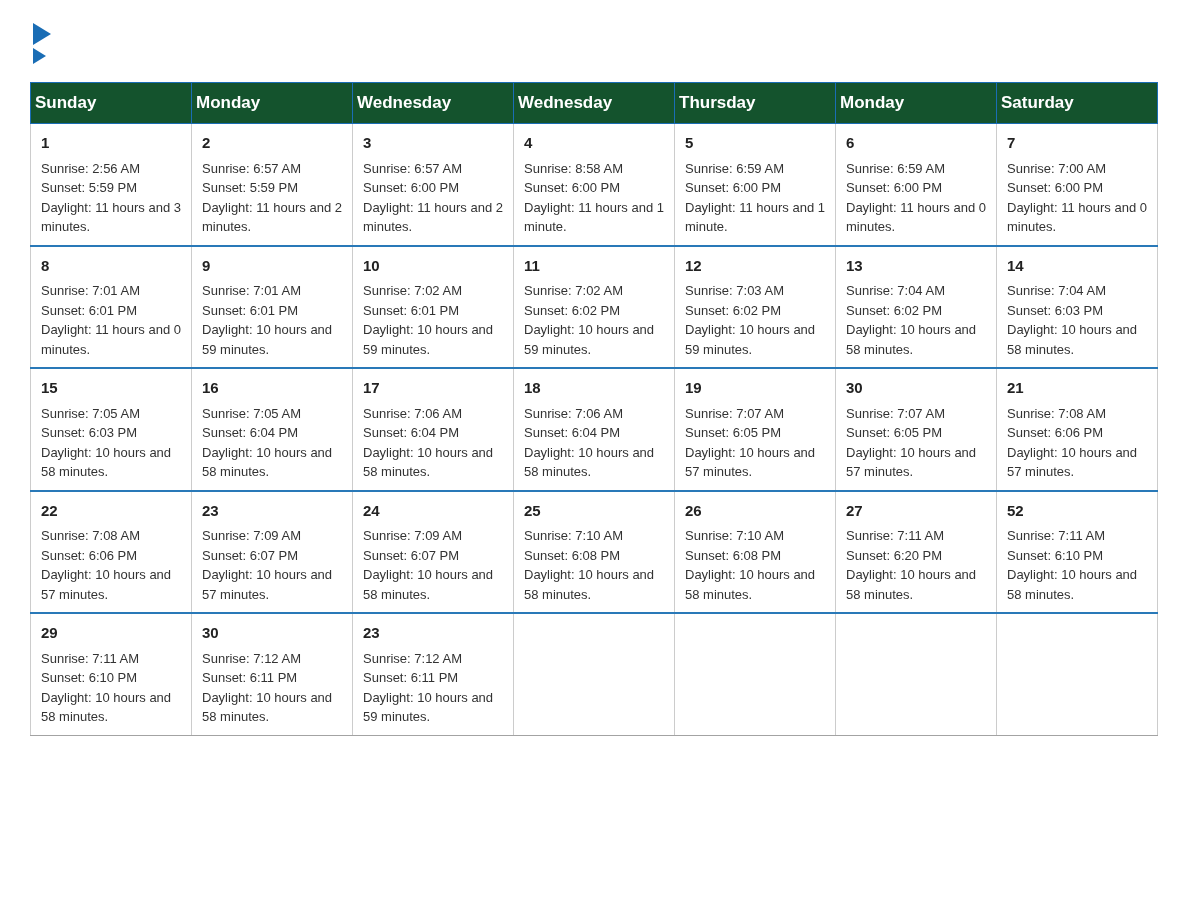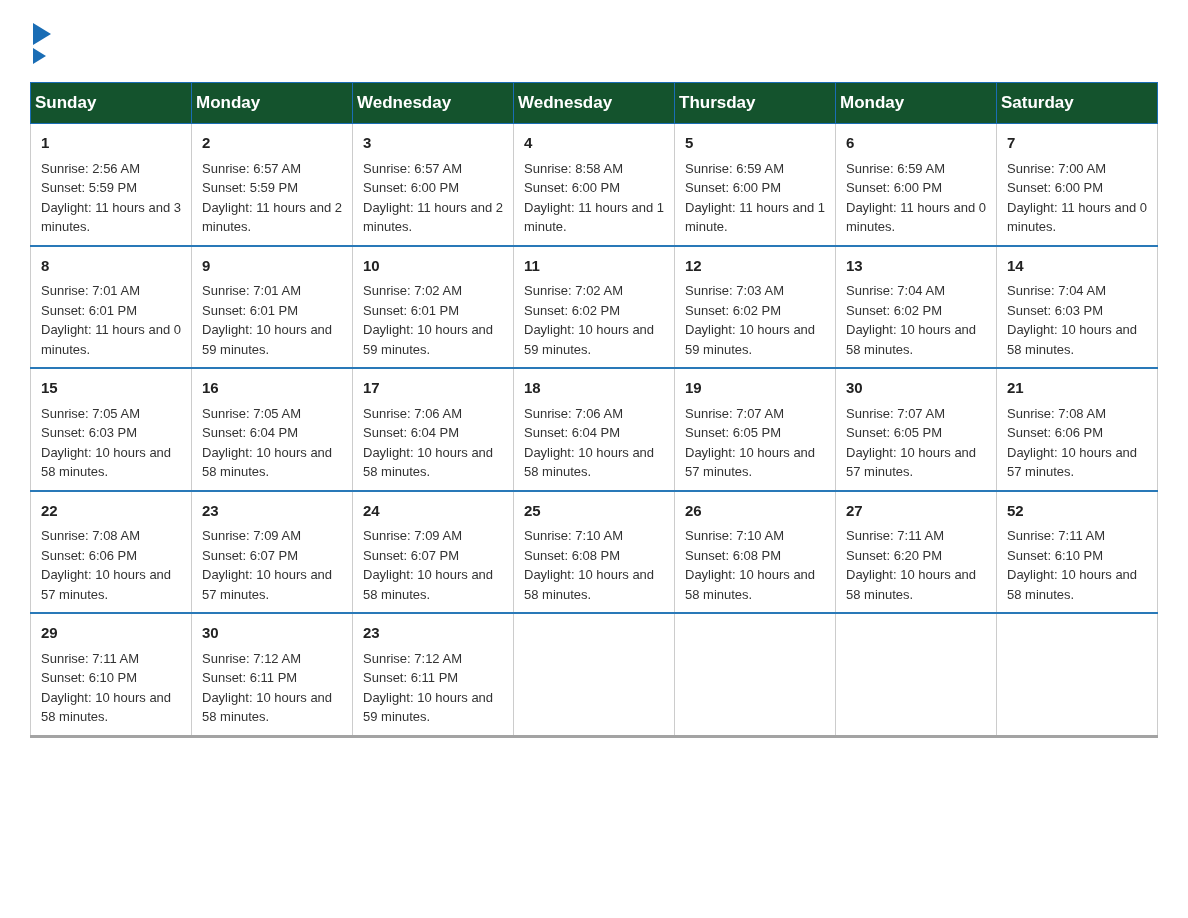--- a/index.html
+++ b/index.html
@@ -56,21 +56,21 @@
       min-height: 100px;
     }
     .calendar-table td .day-number {
       font-size: 15px;
       font-weight: bold;
       color: #222;
       display: block;
       margin-bottom: 4px;
     }
     .calendar-table tr:last-child td {
-      border-bottom: 3px solid #a3a3a3;
+      border-bottom: 1px solid #a3a3a3;
       margin-top: 48px;
     }
     .empty-cell {
       background: #fff;
     }
     .logo-wrapper {
       display: flex;
       flex-direction: column;
       align-items: flex-start;
     }

